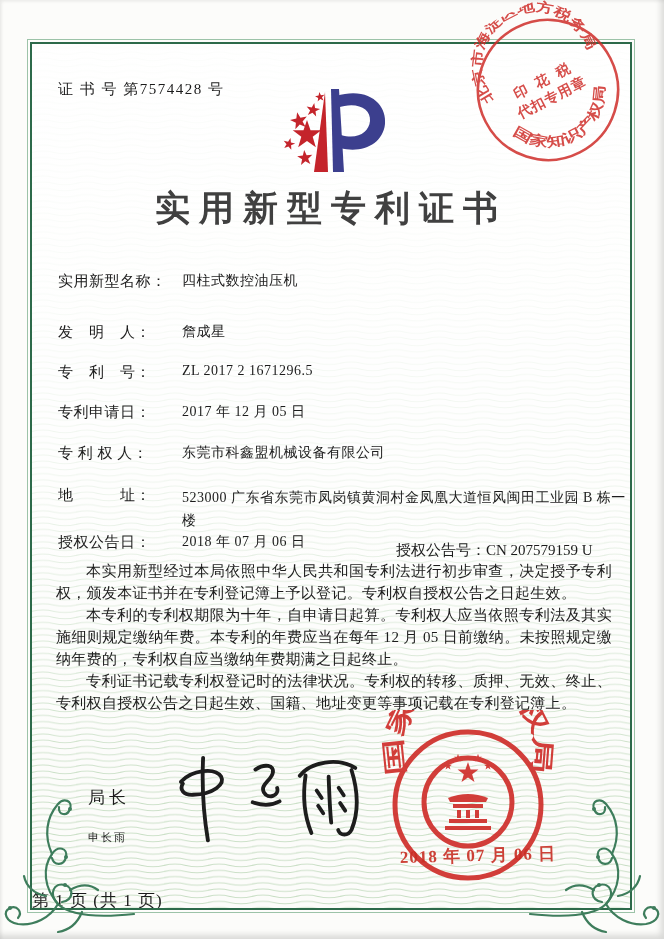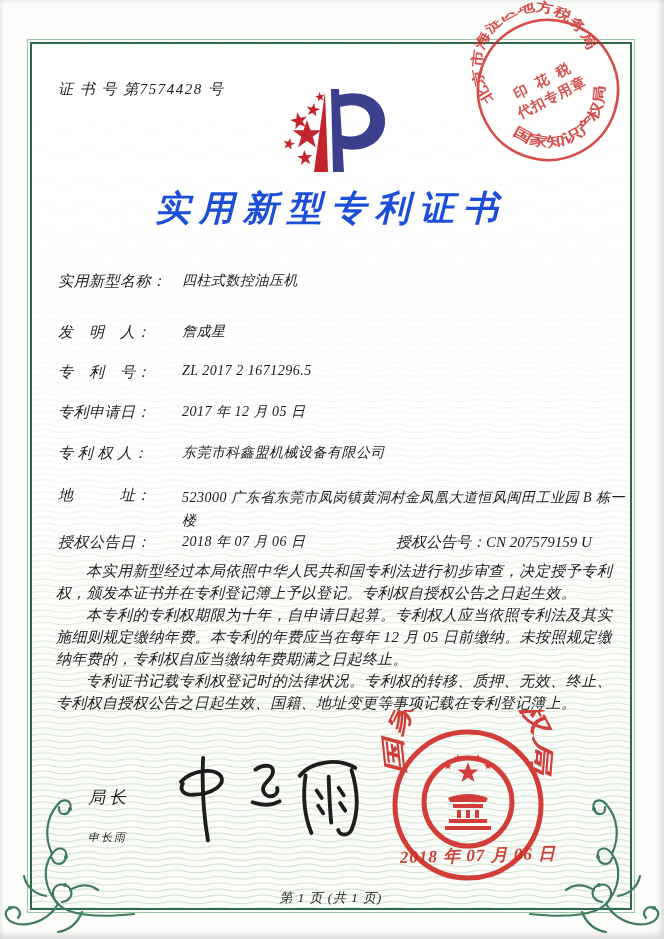--- a/index.html
+++ b/index.html
@@ -10,56 +10,55 @@
     font-family:"Liberation Serif","DejaVu Serif",serif;
     color:#1c1c1c; overflow:hidden;
     box-shadow: inset -3px -4px 6px rgba(0,0,0,0.14), inset 2px 2px 3px rgba(0,0,0,0.05);
   }
   
   .frame {
     position:absolute; left:30px; top:42px; width:602px; height:868px;
     border:2px solid #2d6a4a;
     box-shadow: 0 0 0 2px #fdfdfb, 0 0 0 3px #9cc3a8;
     overflow:hidden;
-    font-style:italic;
   }
   .waves { position:absolute; inset:0; width:100%; height:100%; }
   .fade {
     position:absolute; inset:0;
     background:linear-gradient(180deg,
       rgba(255,255,255,0.95) 0%, rgba(255,255,255,0.88) 28%,
       rgba(255,255,255,0.70) 50%, rgba(255,255,255,0.30) 72%,
       rgba(255,255,255,0.05) 86%, rgba(255,255,255,0) 100%);
   }
   .certno { position:absolute; left:26px; top:36px; font-size:15px; letter-spacing:1.5px; }
   .logo { position:absolute; left:238px; top:40px; }
   .title {
     position:absolute; left:0; right:0; top:141px; text-align:center;
-    font-size:35px; font-weight:600; letter-spacing:9px; color:#1d4ed8;
+    font-size:35px; font-weight:600; letter-spacing:9px; color:#404040;
   }
   .row { position:absolute; left:26px; font-size:15px; white-space:nowrap; }
   .flabel { display:inline-block; letter-spacing:0.5px; }
   .fvalue { position:absolute; left:124px; top:0; font-size:14px; letter-spacing:0.5px; }
   .fvalue.wrap { white-space:normal; width:446px; line-height:23px; }
-  .grantno { position:absolute; left:338px; top:0; white-space:nowrap; }
+  .grantno { position:absolute; left:338px; top:8px; white-space:nowrap; }
   .bodytext {
     position:absolute; left:24px; top:516px; width:556px;
     font-size:15px; line-height:22px; text-align:justify; letter-spacing:0.3px;
   }
   .bodytext p { text-indent:2em; margin:0; }
   .officer-title { position:absolute; left:56px; top:742px; font-size:17px; letter-spacing:4px; }
   .officer-name  { position:absolute; left:56px; top:746px; font-size:11px; letter-spacing:2px;margin-top:40px; }
   .signature { position:absolute; left:128px; top:706px; }
   .seal { position:absolute; left:341px; top:666px; opacity:0.92; }
   .seal-date {
     position:absolute; left:350px; top:800px; width:192px; text-align:center;
     font-size:17px; font-weight:600; color:#c92e24; letter-spacing:1px;
     transform:rotate(-1.5deg); opacity:0.9;
   }
-  .footer { position:absolute; left:0; right:0; top:845px; text-align:center; font-size:13px; letter-spacing:1px; }
+  .footer { position:absolute; left:0; right:0; top:845px; text-align:left; font-size:17px; letter-spacing:1px; }
   .tax-stamp {
     position:absolute; left:462px; top:4px; transform:rotate(-27deg); opacity:0.85; z-index:5;
   }
   .ornament { position:absolute; z-index:4; }
   .ornament.bl { left:-14px; top:794px; }
   .ornament.br { right:-14px; top:794px; transform:scaleX(-1); }
   .stamp-font { font-family:"Liberation Serif","DejaVu Serif",serif; font-weight:bold; }
 </style>
 </head>
 <body>

